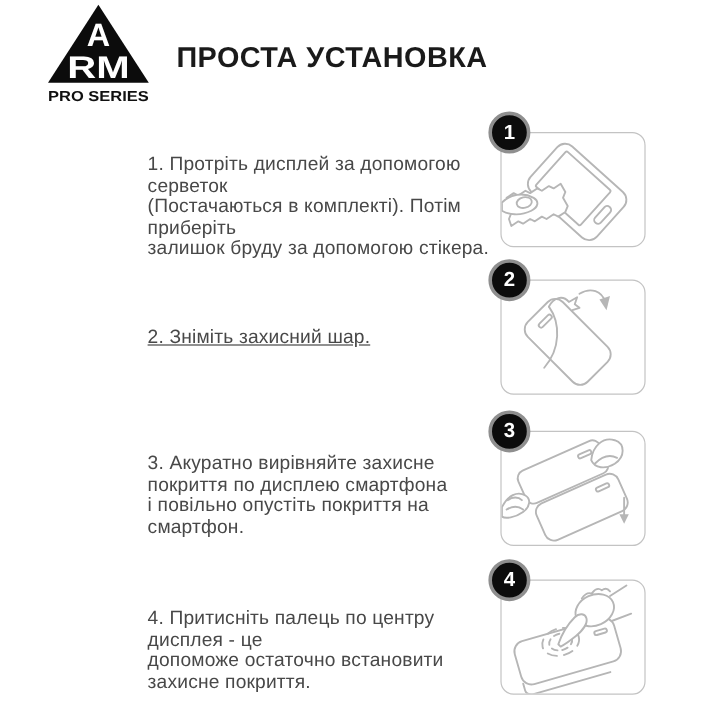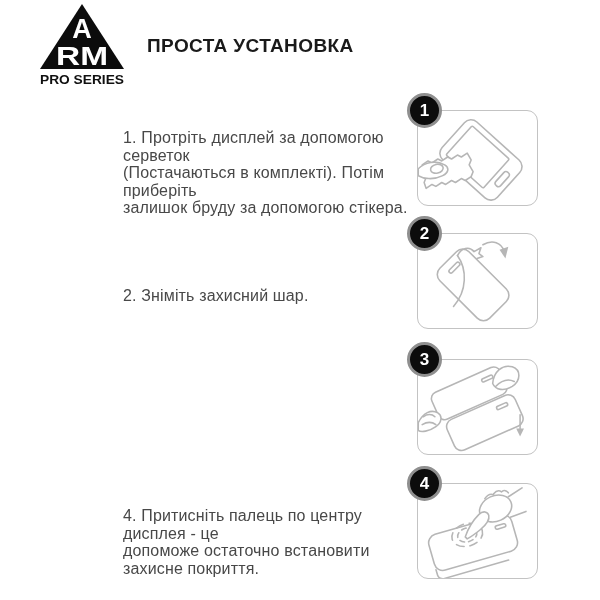--- a/index.html
+++ b/index.html
@@ -8,29 +8,29 @@
     font-family:"Liberation Sans", sans-serif; overflow:hidden;
   }
   
   .logo { position:absolute; left:36px; top:2px; width:96px; height:86px; }
   .logo text { font-family:"Liberation Sans", sans-serif; }
   .logo-letter { fill:#ffffff; font-weight:800; }
   .logo-sub { fill:#101010; font-weight:700; }
   
   .title {
     position:absolute; left:147px; top:35px; margin:0;
-    font-size:19px; font-weight:800; letter-spacing:0.4px; color:#1a1a1a;
+    font-size:24px; font-weight:800; letter-spacing:0.4px; color:#1a1a1a;
   }
   
   .step-text {
     position:absolute; left:123px; width:302px;
     font-size:16px; line-height:17.5px; color:#484848;
     letter-spacing:0.15px; white-space:pre-line;
   }
-  .t1 { top:129px; } .t2 { top:287px; } .t3 { top:378px; } .t4 { top:507px; }
+  .t1 { top:129px; } .t2 { top:273px;text-decoration:underline; } .t3 { top:378px; } .t4 { top:507px; }
   
   .card {
     position:absolute; left:417px; width:121px; height:96px;
     border:1.5px solid #c3c3c3; border-radius:11px; box-sizing:border-box;
     background:#ffffff;
   }
   .c1 { top:110px; } .c2 { top:233px; } .c3 { top:359px; } .c4 { top:483px; }
   .badge {
     position:absolute; left:-11px; top:-18px; width:29px; height:29px;
     background:#0c0c0c; border:3px solid #8f8f8f; border-radius:50%;
@@ -53,20 +53,23 @@
     <text x="46" y="63" text-anchor="middle" font-size="26" textLength="52" lengthAdjust="spacingAndGlyphs" class="logo-letter">RM</text>
     <text x="46" y="82" text-anchor="middle" font-size="12" textLength="84" lengthAdjust="spacingAndGlyphs" class="logo-sub">PRO SERIES</text>
   </svg>
 
   <h1 class="title">ПРОСТА УСТАНОВКА</h1>
 
   <div class="step-text t1">1. Протріть дисплей за допомогою серветок
 (Постачаються в комплекті). Потім приберіть
 залишок бруду за допомогою стікера.</div>
   <div class="step-text t2">2. Зніміть захисний шар.</div>
+  <div class="step-text t3">3. Акуратно вирівняйте захисне
+покриття по дисплею смартфона
+і повільно опустіть покриття на смартфон.</div>
   <div class="step-text t4">4. Притисніть палець по центру дисплея - це
 допоможе остаточно встановити
 захисне покриття.</div>
 
   <div class="card c1">
     <div class="badge">
       <span>1</span>
     </div>
     <svg class="art" viewBox="0 0 121 96" aria-label="wipe-display-with-cloth-icon">
       <g stroke="#b6b6b6" fill="none" stroke-width="1.6" stroke-linecap="round" stroke-linejoin="round">

